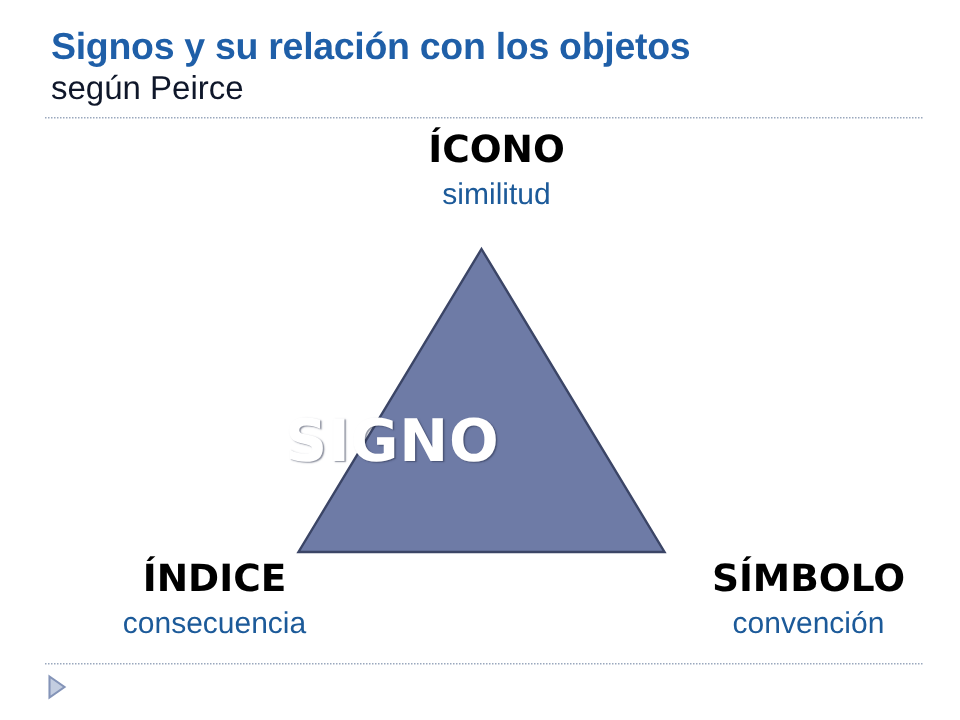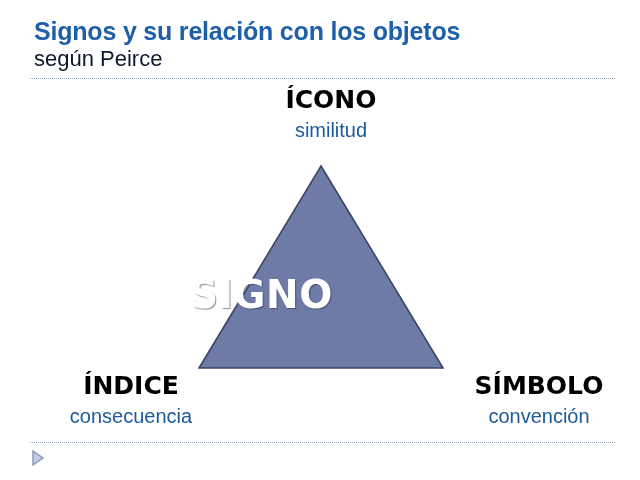--- a/index.html
+++ b/index.html
@@ -115,20 +115,21 @@
   }
   #vertex-icono {
     left: 181px;
     top: 86px;
     width: 300px;
   }
   #vertex-indice {
     left: 0px;
     top: 372px;
     width: 262px;
+    padding-left: 12px;
   }
   #vertex-simbolo {
     left: 408px;
     top: 372px;
     width: 262px;
   }
 
   
   #advance-marker {
     position: absolute;

